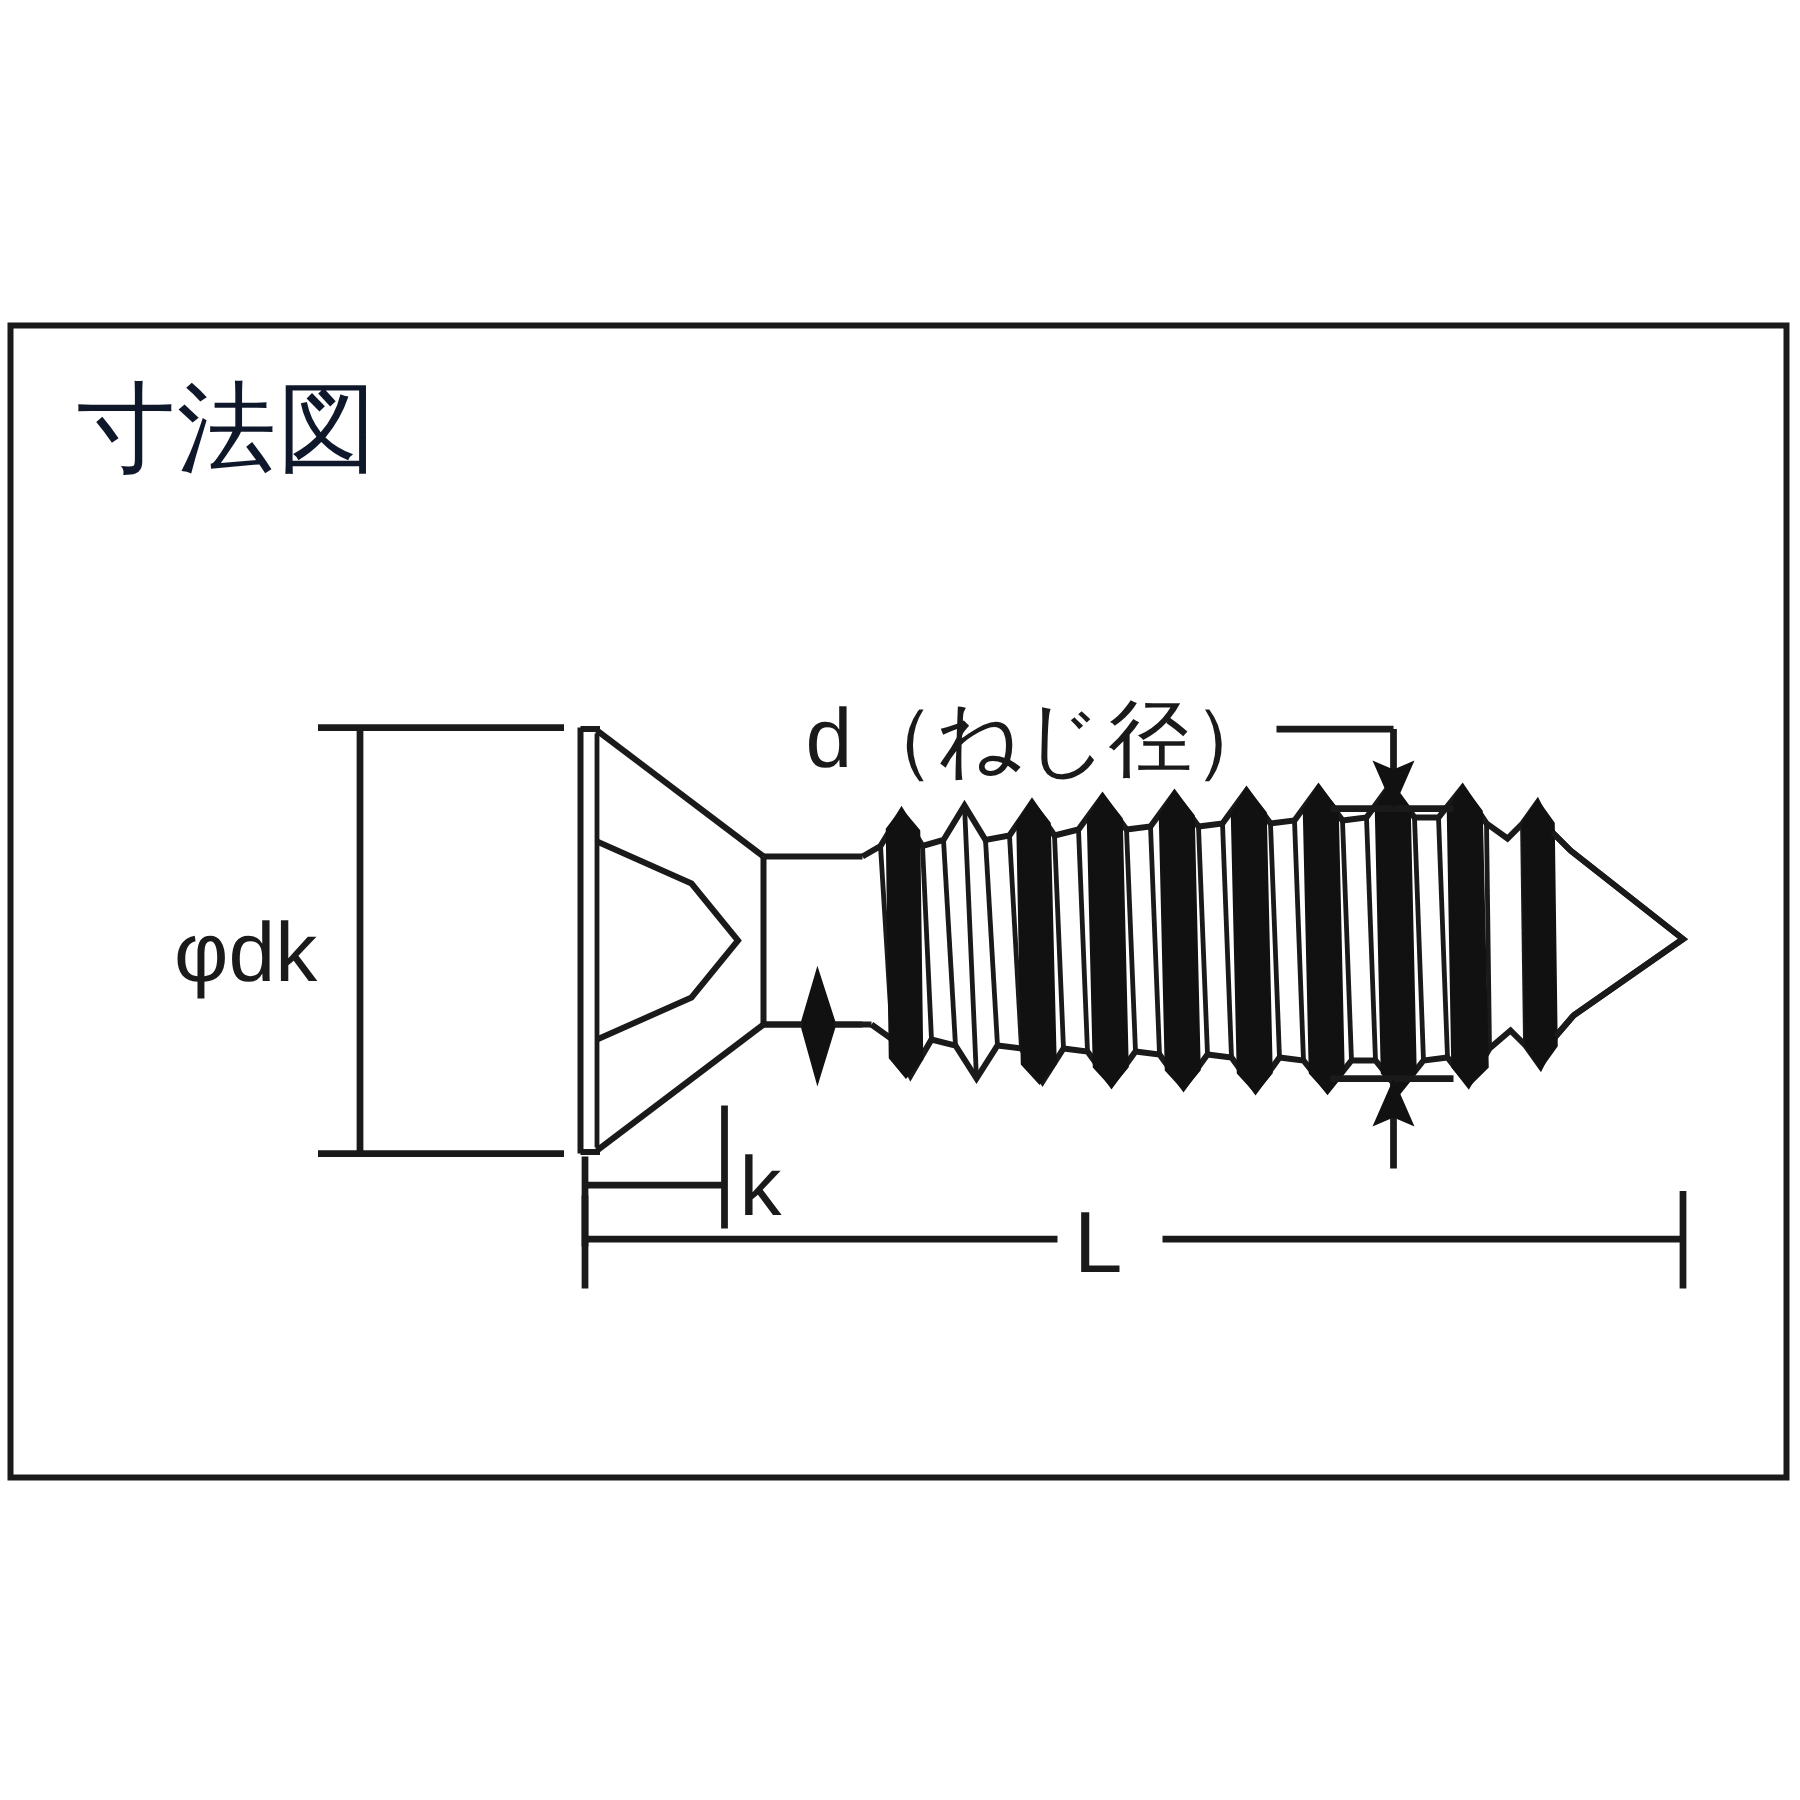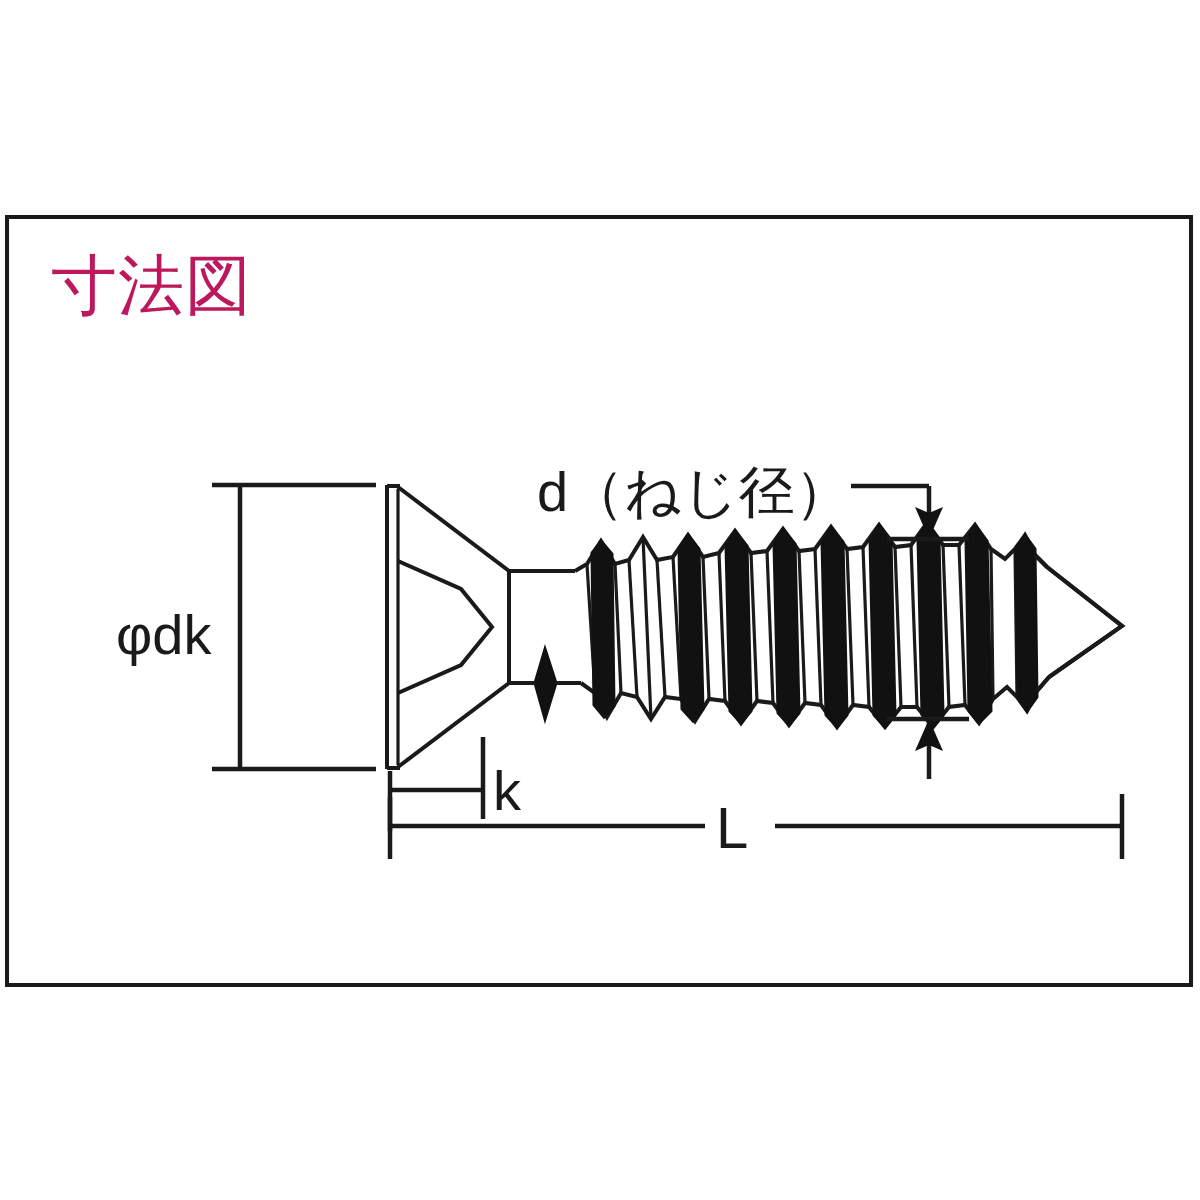--- a/index.html
+++ b/index.html
@@ -67,21 +67,21 @@
     font-family: "Liberation Sans", sans-serif;
     fill: #1a1a1a;
   }
   .title-text {
     position: absolute;
     left: 47px;
     top: 248px;
     font-family: "Liberation Sans", "DejaVu Sans", sans-serif;
     font-size: 66px;
     line-height: 1;
-    color: #be185d;
+    color: #0f172a;
     letter-spacing: 1px;
     white-space: nowrap;
   }
 </style>
 </head>
 <body>
 
 <div id="page">
 
   <div id="diagram-frame">

